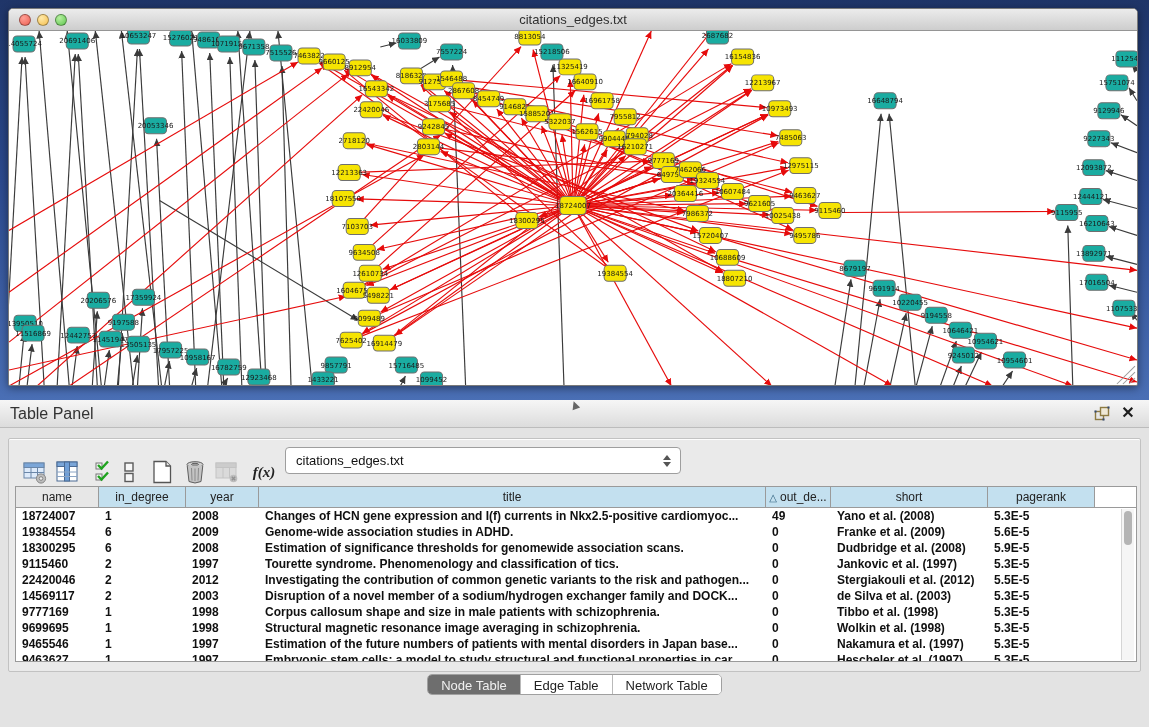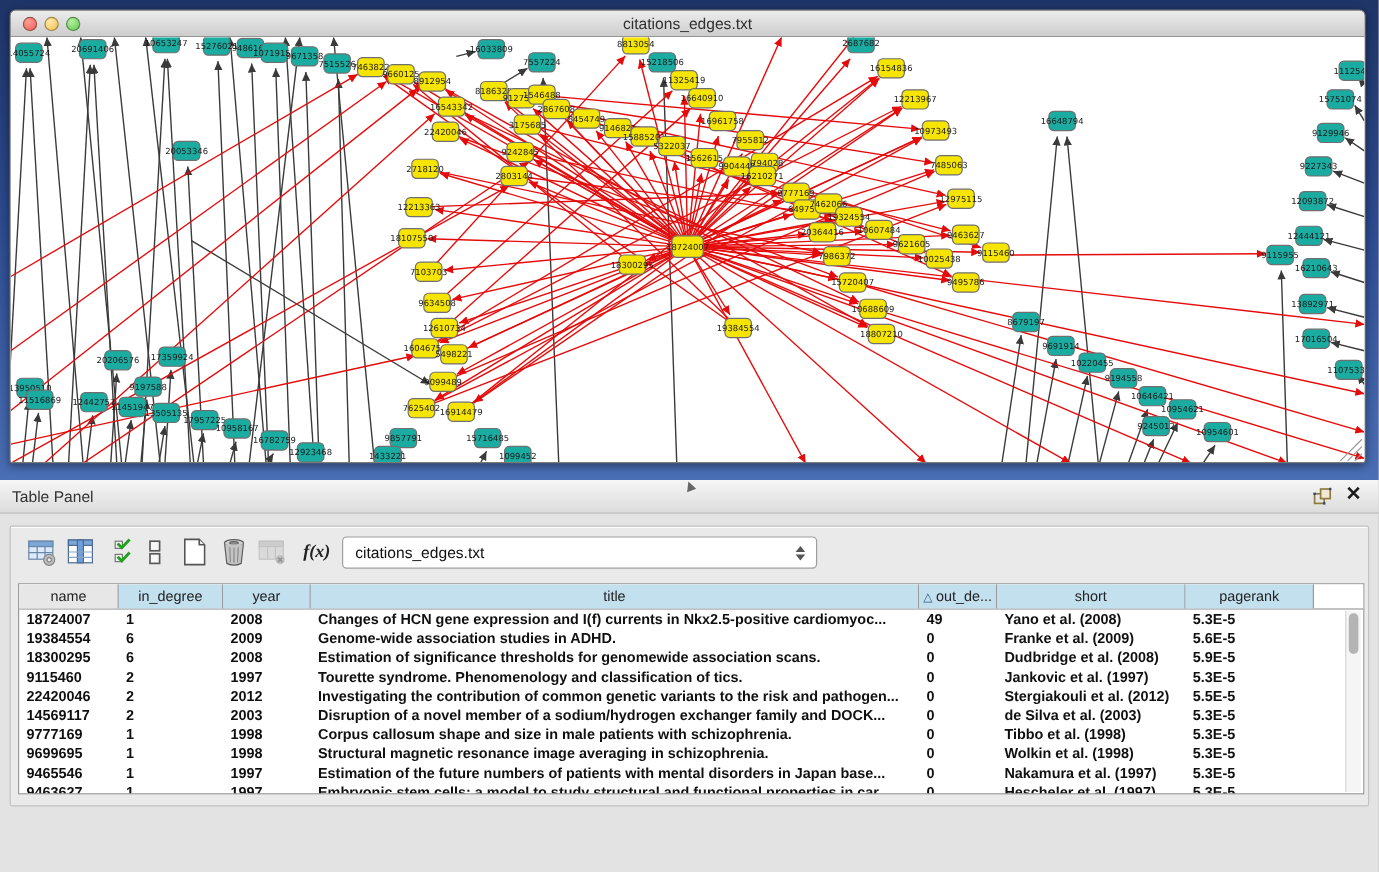--- a/index.html
+++ b/index.html
@@ -24,28 +24,28 @@
   .light.yellow{background:radial-gradient(circle at 35% 30%,#ffe9a8,#f5bf4f);}
   .light.green{background:radial-gradient(circle at 35% 30%,#b6f0a0,#5fc64f);}
   .canvas{position:absolute;left:0;top:22px;right:0;bottom:0;background:#fff;
           overflow:hidden;border-radius:0 0 2px 2px;}
   .canvas svg{display:block;width:100%;height:100%;}
 
   
   .panel{position:absolute;left:0;top:400px;width:1149px;height:327px;background:#E3E3E3;}
   .panel-header{position:absolute;left:0;top:0;right:0;height:28px;
       background:linear-gradient(#f6f6f6,#dcdcdc);border-bottom:1px solid #bcbcbc;}
-  .panel-header .ptitle{position:absolute;left:10px;top:0;line-height:27px;font-size:13px;color:#333;}
+  .panel-header .ptitle{position:absolute;left:10px;top:0;line-height:27px;font-size:16px;color:#333;}
   .float-btn{position:absolute;right:38px;top:5px;width:18px;height:18px;cursor:pointer;}
   .close-btn{position:absolute;right:12px;top:3px;width:18px;height:20px;
       font-size:16px;font-weight:bold;color:#1c1c1c;text-align:center;line-height:20px;cursor:pointer;}
   .workarea{position:absolute;left:8px;top:38px;right:8px;height:234px;
       background:#EAEAEA;border:1px solid #c2c2c2;border-radius:2px;
       box-shadow:inset 0 1px 0 #fdfdfd;}
-  .tb-icon{position:absolute;top:8px;width:26px;height:26px;cursor:pointer;}
+  .tb-icon{position:absolute;top:20px;width:26px;height:26px;cursor:pointer;}
   .tb-icon svg{width:100%;height:100%;}
   .fx{font-family:"Liberation Serif",serif;font-style:italic;font-weight:bold;
       font-size:15px;color:#222;line-height:26px;text-align:center;}
   .combo{position:absolute;left:276px;top:8px;width:396px;height:27px;background:#fff;
       border:1px solid #9e9e9e;border-radius:4px;font-size:13px;color:#111;
       line-height:25px;padding-left:10px;cursor:pointer;}
   .combo-arrows{position:absolute;right:8px;top:5px;width:9px;height:16px;}
   .combo-arrows div{width:0;height:0;border-left:4px solid transparent;border-right:4px solid transparent;margin:2px 0;}
   .arr-up{border-bottom:5px solid #555;}
   .arr-dn{border-top:5px solid #555;}
@@ -600,15 +600,22 @@
             <div class="tr"><span class="td" style="width: 83px;">9699695</span><span class="td" style="width: 87px;">1</span><span class="td" style="width: 73px;">1998</span><span class="td" style="width: 507px;">Structural magnetic resonance image averaging in schizophrenia.</span><span class="td" style="width: 65px;">0</span><span class="td" style="width: 157px;">Wolkin et al. (1998)</span><span class="td" style="width: 107px;">5.3E-5</span></div>
             <div class="tr"><span class="td" style="width: 83px;">9465546</span><span class="td" style="width: 87px;">1</span><span class="td" style="width: 73px;">1997</span><span class="td" style="width: 507px;">Estimation of the future numbers of patients with mental disorders in Japan base...</span><span class="td" style="width: 65px;">0</span><span class="td" style="width: 157px;">Nakamura et al. (1997)</span><span class="td" style="width: 107px;">5.3E-5</span></div>
             <div class="tr"><span class="td" style="width: 83px;">9463627</span><span class="td" style="width: 87px;">1</span><span class="td" style="width: 73px;">1997</span><span class="td" style="width: 507px;">Embryonic stem cells: a model to study structural and functional properties in car...</span><span class="td" style="width: 65px;">0</span><span class="td" style="width: 157px;">Hescheler et al. (1997)</span><span class="td" style="width: 107px;">5.3E-5</span></div>
           </div>
         <div class="vscroll">
           <div class="vthumb"></div>
         </div>
       </div>
     </div>
 
+    <div class="tabbar">
+      <span class="seg" id="tabseg">
+          <button class="active">Node Table</button>
+          <button>Edge Table</button>
+          <button>Network Table</button>
+        </span>
+    </div>
 
   </div>
 </div>
 
 </body></html>

